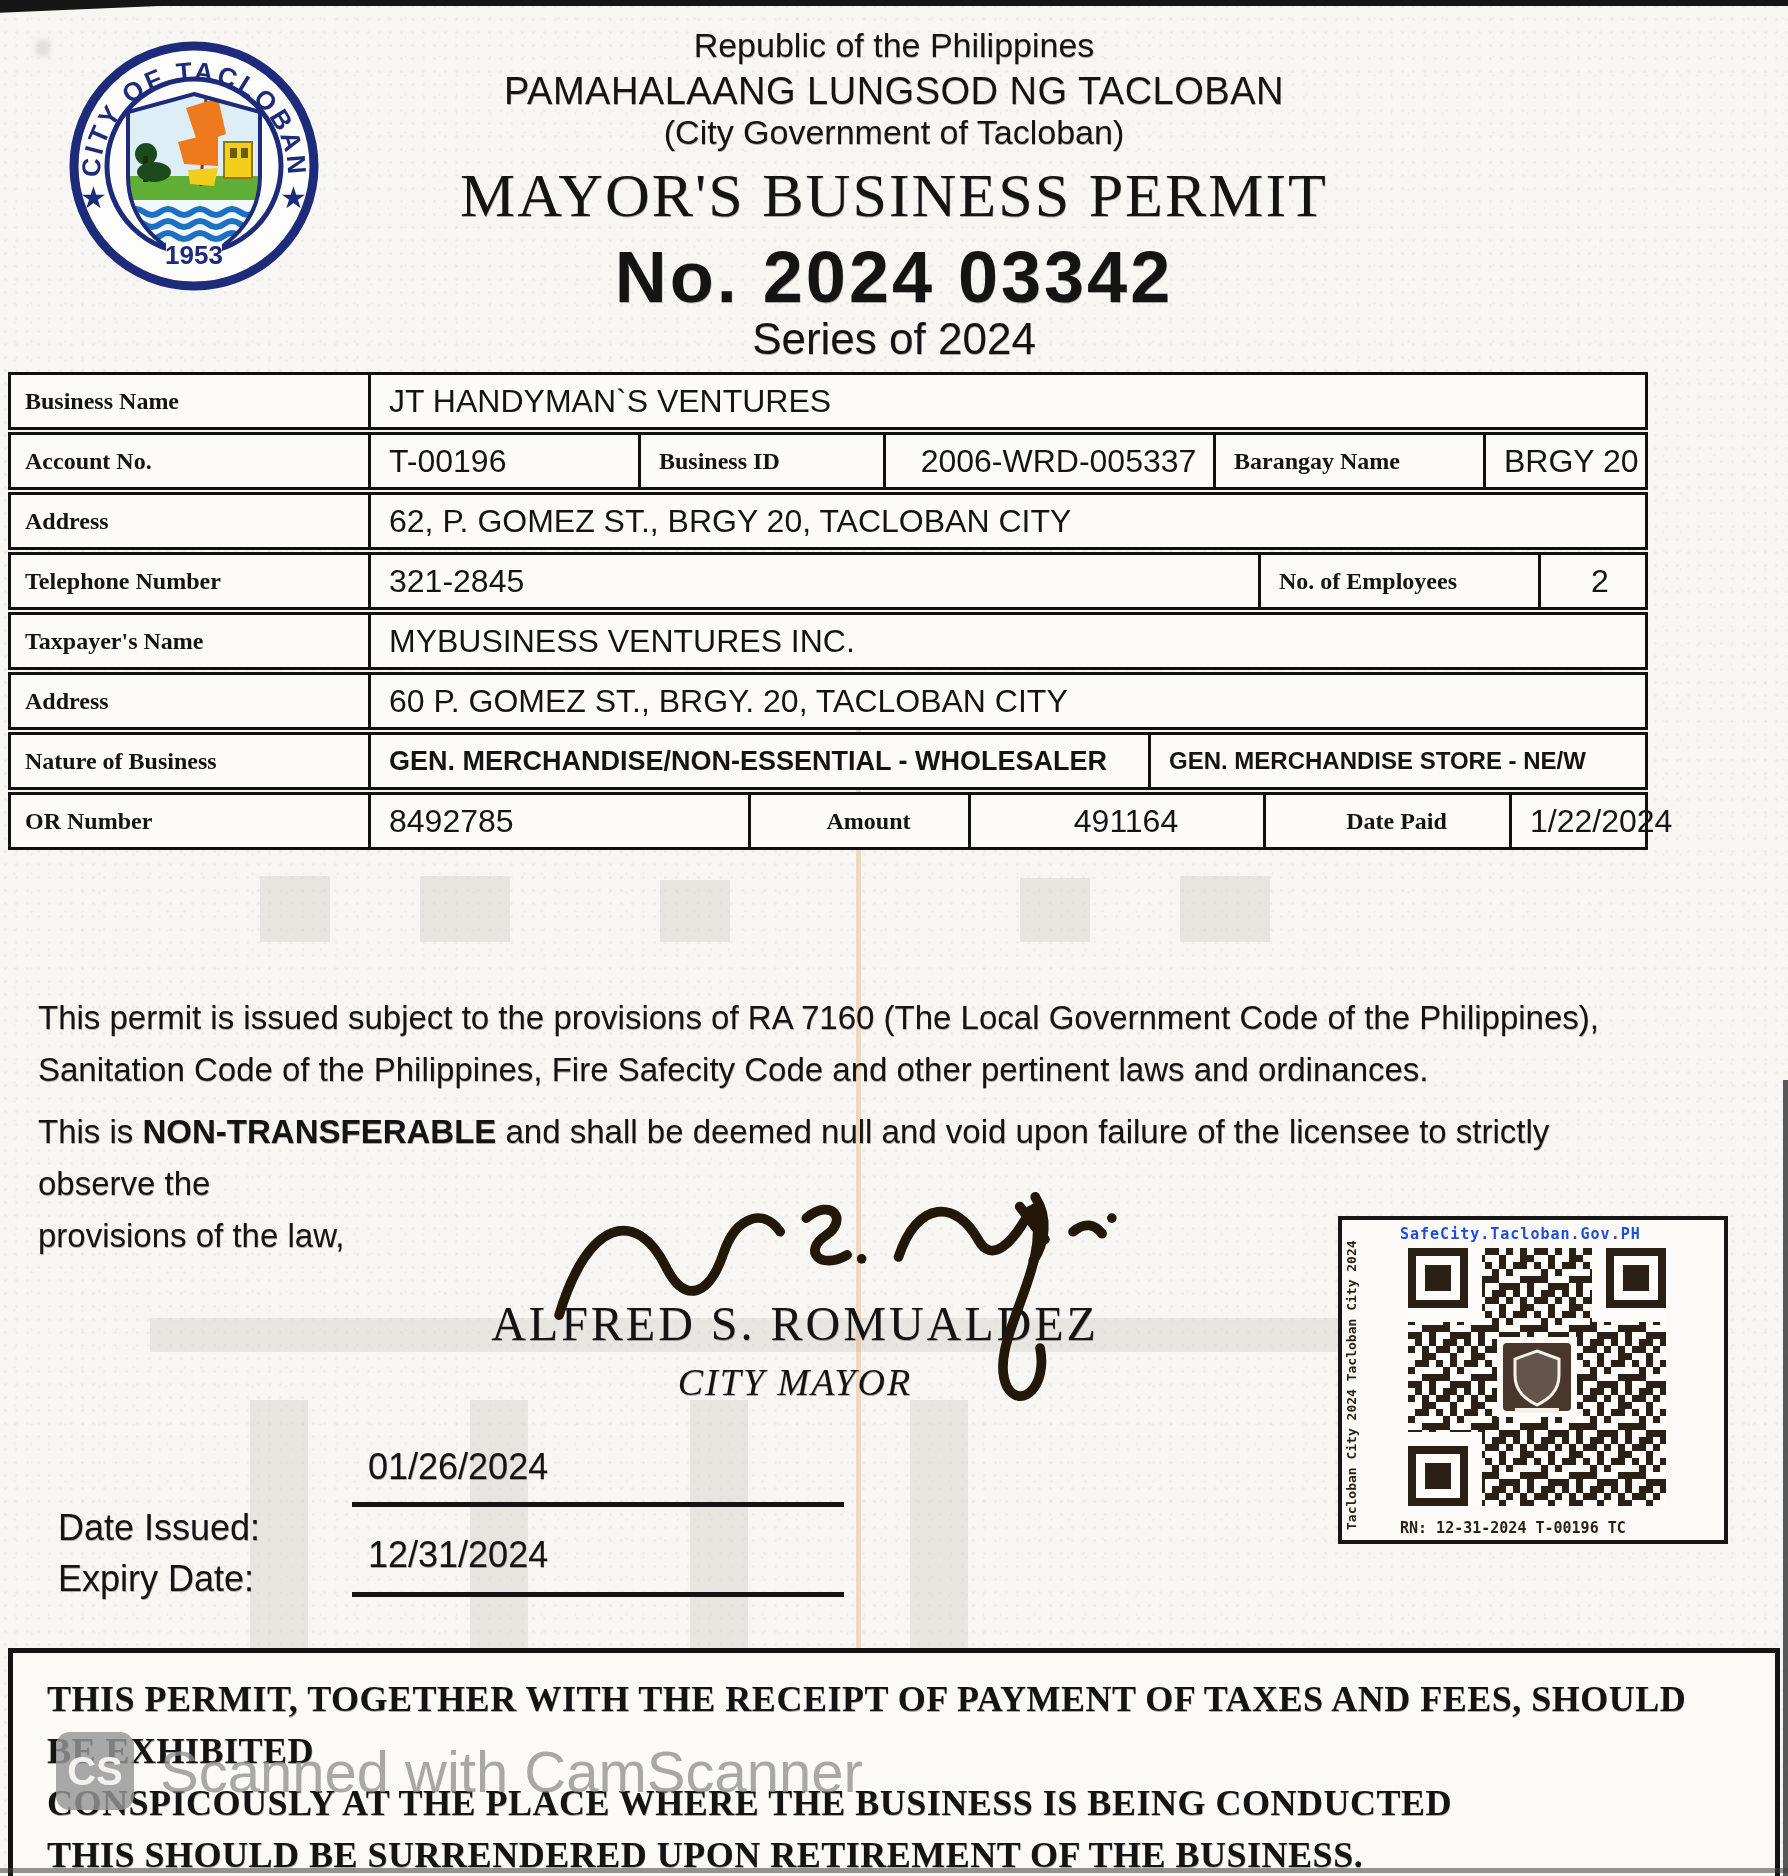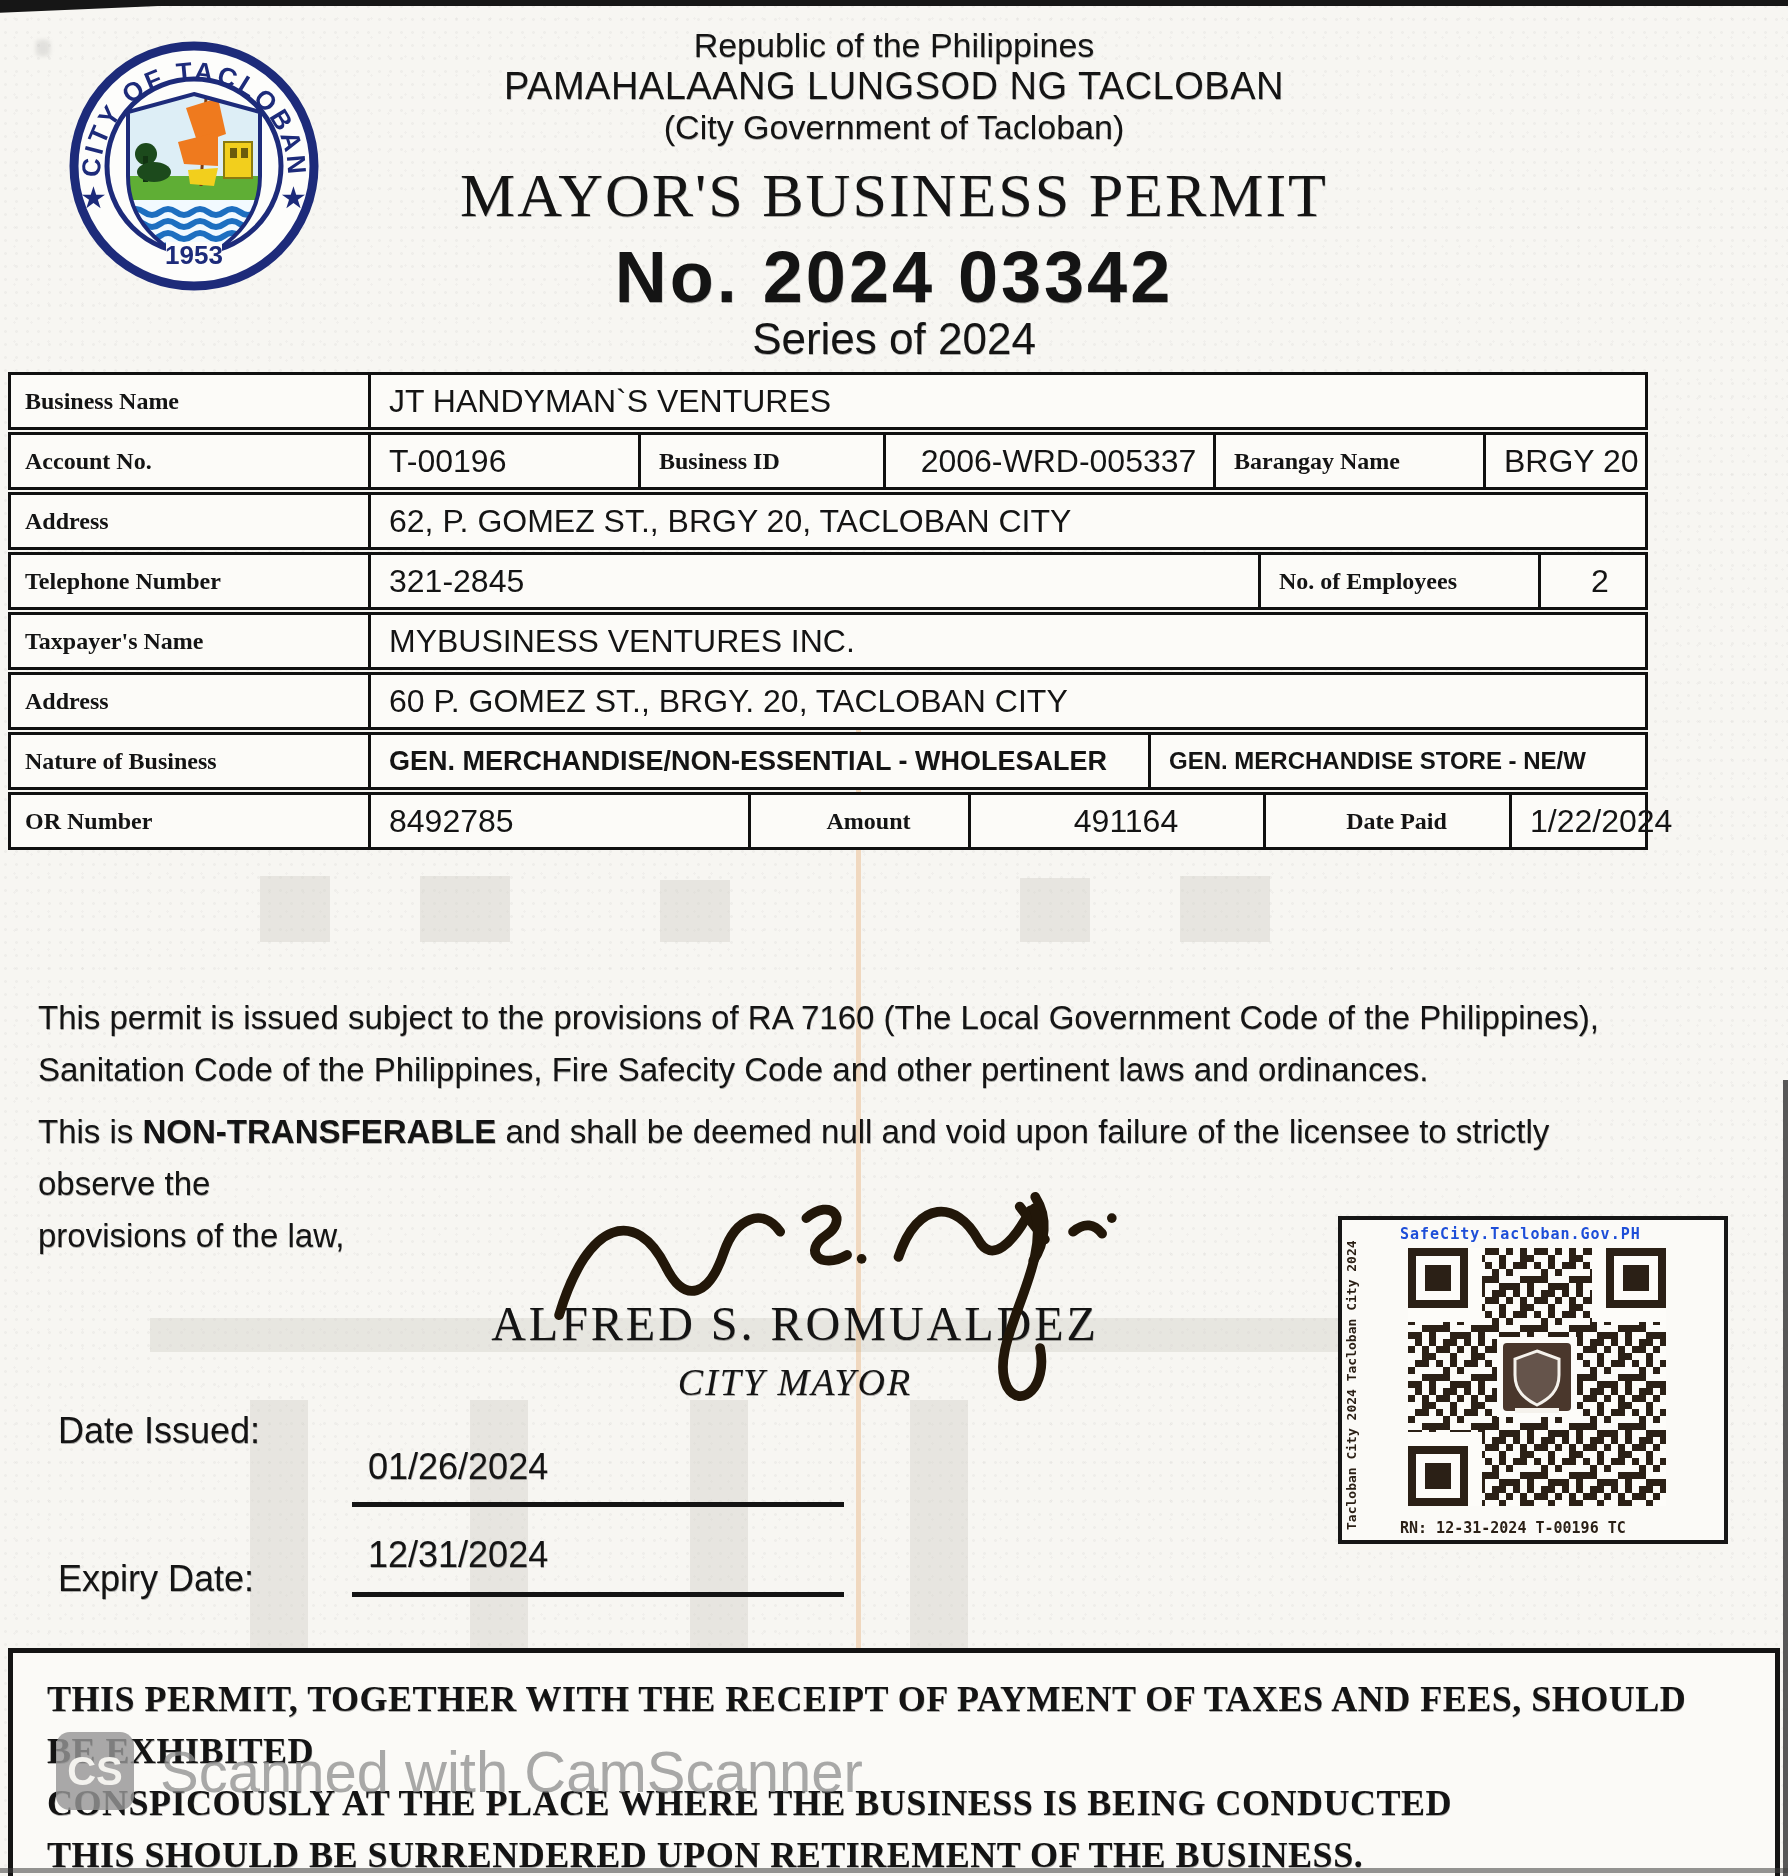--- a/index.html
+++ b/index.html
@@ -18,21 +18,21 @@
   .smudge{position:absolute;background:rgba(110,110,110,.16);filter:blur(2px);border-radius:4px;}
 
   
   .wm{position:absolute;z-index:0;}
   .wm-block{background:rgba(205,202,194,.38);}
   .wm-line{background:rgba(224,140,60,.28);}
 
   
   .hdr{position:absolute;top:26px;left:0;width:100%;text-align:center;z-index:2;}
   .hdr-l1{font-size:34px;}
-  .hdr-l2{font-size:38px;letter-spacing:.5px;}
+  .hdr-l2{font-size:38px;margin-top:5px;letter-spacing:.5px;}
   .hdr-l3{font-size:34px;}
   .title-main{position:absolute;top:160px;left:0;width:100%;text-align:center;
     font-family:"Liberation Serif",serif;font-size:62px;letter-spacing:2px;z-index:2;}
   .title-no{position:absolute;top:236px;left:0;width:100%;text-align:center;
     font-weight:bold;font-size:72px;letter-spacing:3px;z-index:2;}
   .title-series{position:absolute;top:314px;left:0;width:100%;text-align:center;font-size:44px;z-index:2;}
 
   .seal{position:absolute;left:68px;top:36px;z-index:3;}
 
   
@@ -278,21 +278,21 @@
       <g>
         <rect x="89" y="89" width="80" height="80" fill="#fdfcf9"></rect>
         <rect x="95" y="95" width="68" height="68" rx="4" fill="#4a372c"></rect>
         <path d="M129,103 l22,8 v16 c0,16 -10,24 -22,30 c-12,-6 -22,-14 -22,-30 v-16 z" fill="rgba(255,255,255,0.15)" stroke="#f5f2ec" stroke-width="3"></path>
         <rect x="107" y="160" width="44" height="5" fill="#f5f2ec"></rect>
       </g>
     </svg>
     <div class="qr-bottom">RN: 12-31-2024 T-00196 TC</div>
   </div>
 
-  <div class="d-label ink" style="top:1410px;">Date Issued:</div>
+  <div class="d-label ink" style="top:1507px;">Date Issued:</div>
   <div class="d-value ink" style="top:1446px;">01/26/2024</div>
   <div class="d-line" style="top:1502px;"></div>
   <div class="d-label ink" style="top:1558px;">Expiry Date:</div>
   <div class="d-value ink" style="top:1534px;">12/31/2024</div>
   <div class="d-line" style="top:1592px;"></div>
 
   <div class="notice ink">
     <div>THIS PERMIT, TOGETHER WITH THE RECEIPT OF PAYMENT OF TAXES AND FEES, SHOULD BE EXHIBITED</div>
     <div>CONSPICOUSLY AT THE PLACE WHERE THE BUSINESS IS BEING CONDUCTED</div>
     <div>THIS SHOULD BE SURRENDERED UPON RETIREMENT OF THE BUSINESS.</div>

